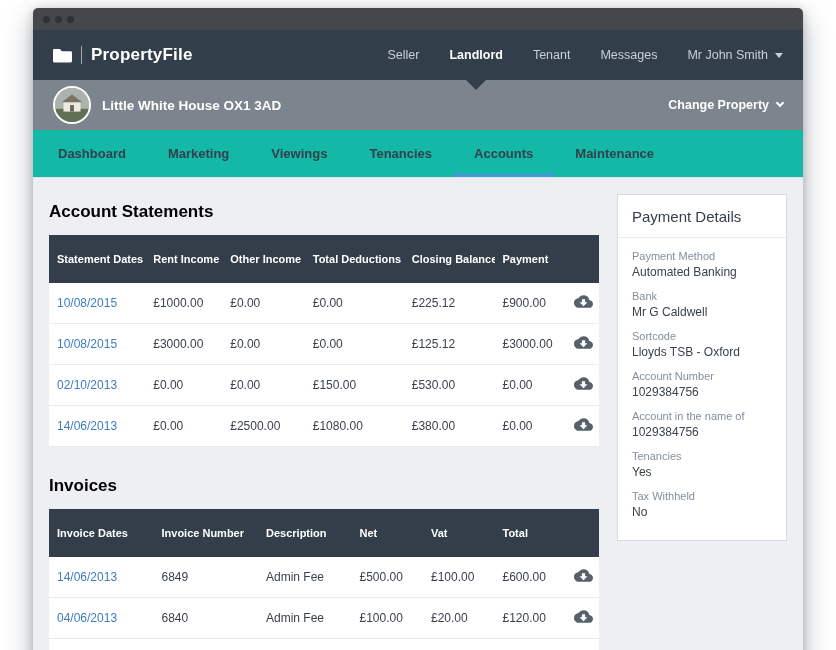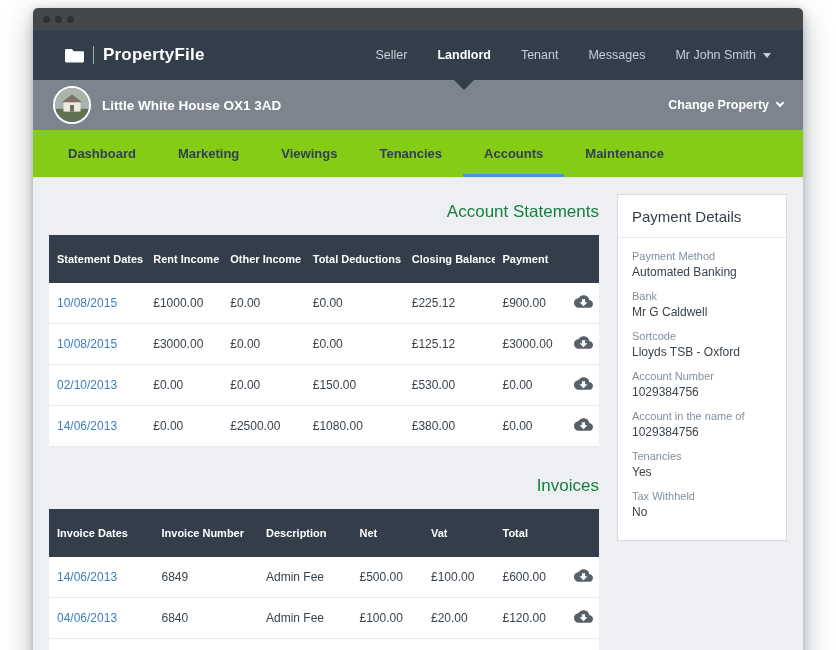--- a/index.html
+++ b/index.html
@@ -21,21 +21,21 @@
     display: flex; align-items: center;
     padding-left: 10px; gap: 5px;
   }
   .window-dot { width: 7px; height: 7px; border-radius: 50%; background: #2e3237; display:inline-block; }
 
   
   .main-header {
     height: 50px;
     background: var(--header-bg, #333e4b);
     display: flex; align-items: center;
-    padding: 0 32px;
+    padding: 0 20px;
     position: relative;
     z-index: 2;
     color: #fff;
     justify-content: flex-end;
   }
   .brand { display: flex; align-items: center; gap: 9px; cursor: pointer; }
   .brand-divider { width: 1px; height: 18px; background: rgba(255,255,255,0.55); display:inline-block; }
   .brand-text { font-size: 17px; font-weight: bold; letter-spacing: 0.2px; color: #fff; }
 
   .main-nav { margin-left: auto; align-self: stretch; display: flex; align-items: stretch; gap: 30px; }
@@ -71,39 +71,39 @@
   .avatar svg { display: block; }
   .property-name { font-size: 13.5px; font-weight: bold; margin-left: 11px; }
   .change-property { margin-left: auto; font-size: 12.5px; font-weight: bold; color: #fff; cursor: pointer; text-decoration: none; display: flex; align-items: center; }
   .chev {
     display: inline-block; width: 6px; height: 6px;
     border-right: 2px solid currentColor; border-bottom: 2px solid currentColor;
     transform: rotate(45deg); margin-left: 8px; margin-top: -4px;
   }
 
   
-  .tab-bar { background: #84cc16; display: flex; padding: 0 14px; border-bottom: 1px solid #e3e6e9; }
+  .tab-bar { background: #14b8a6; display: flex; padding: 0 4px; border-bottom: 1px solid #e3e6e9; }
   .tab {
     padding: 16px 21px 13px; font-size: 13px; font-weight: bold;
     color: #333f4b; cursor: pointer; border-bottom: 3px solid transparent; text-decoration: none;
   }
   .tab.active { border-bottom-color: var(--accent-blue, #4597db); }
 
   
   .content {
     background: var(--content-bg, #edeff2);
     padding: 16px 16px 26px;
     display: flex; gap: 18px;
     min-height: 450px;
     border-radius: 0 0 3px 3px;
   }
   .left-col { width: 550px; flex: 0 0 auto; }
   .right-col { flex: 1; }
 
-  .section-title { font-size: 17px; font-weight: normal; color: #15803d; margin: 8px 0 13px; text-align: right; }
+  .section-title { font-size: 17px; font-weight: bold; color: #000000; margin: 8px 0 13px; }
   .section-title.second { margin-top: 29px; }
 
   table.data-table { width: 100%; border-collapse: collapse; table-layout: fixed; background: #fff; }
   table.data-table thead th {
     background: var(--table-header-bg, #333e4a); color: #fff;
     font-size: 11px; font-weight: bold; text-align: left;
     padding: 18px 8px; white-space: nowrap; overflow: hidden;
   }
   table.data-table tbody td {
     font-size: 12px; color: #39434d; background: #fff;

